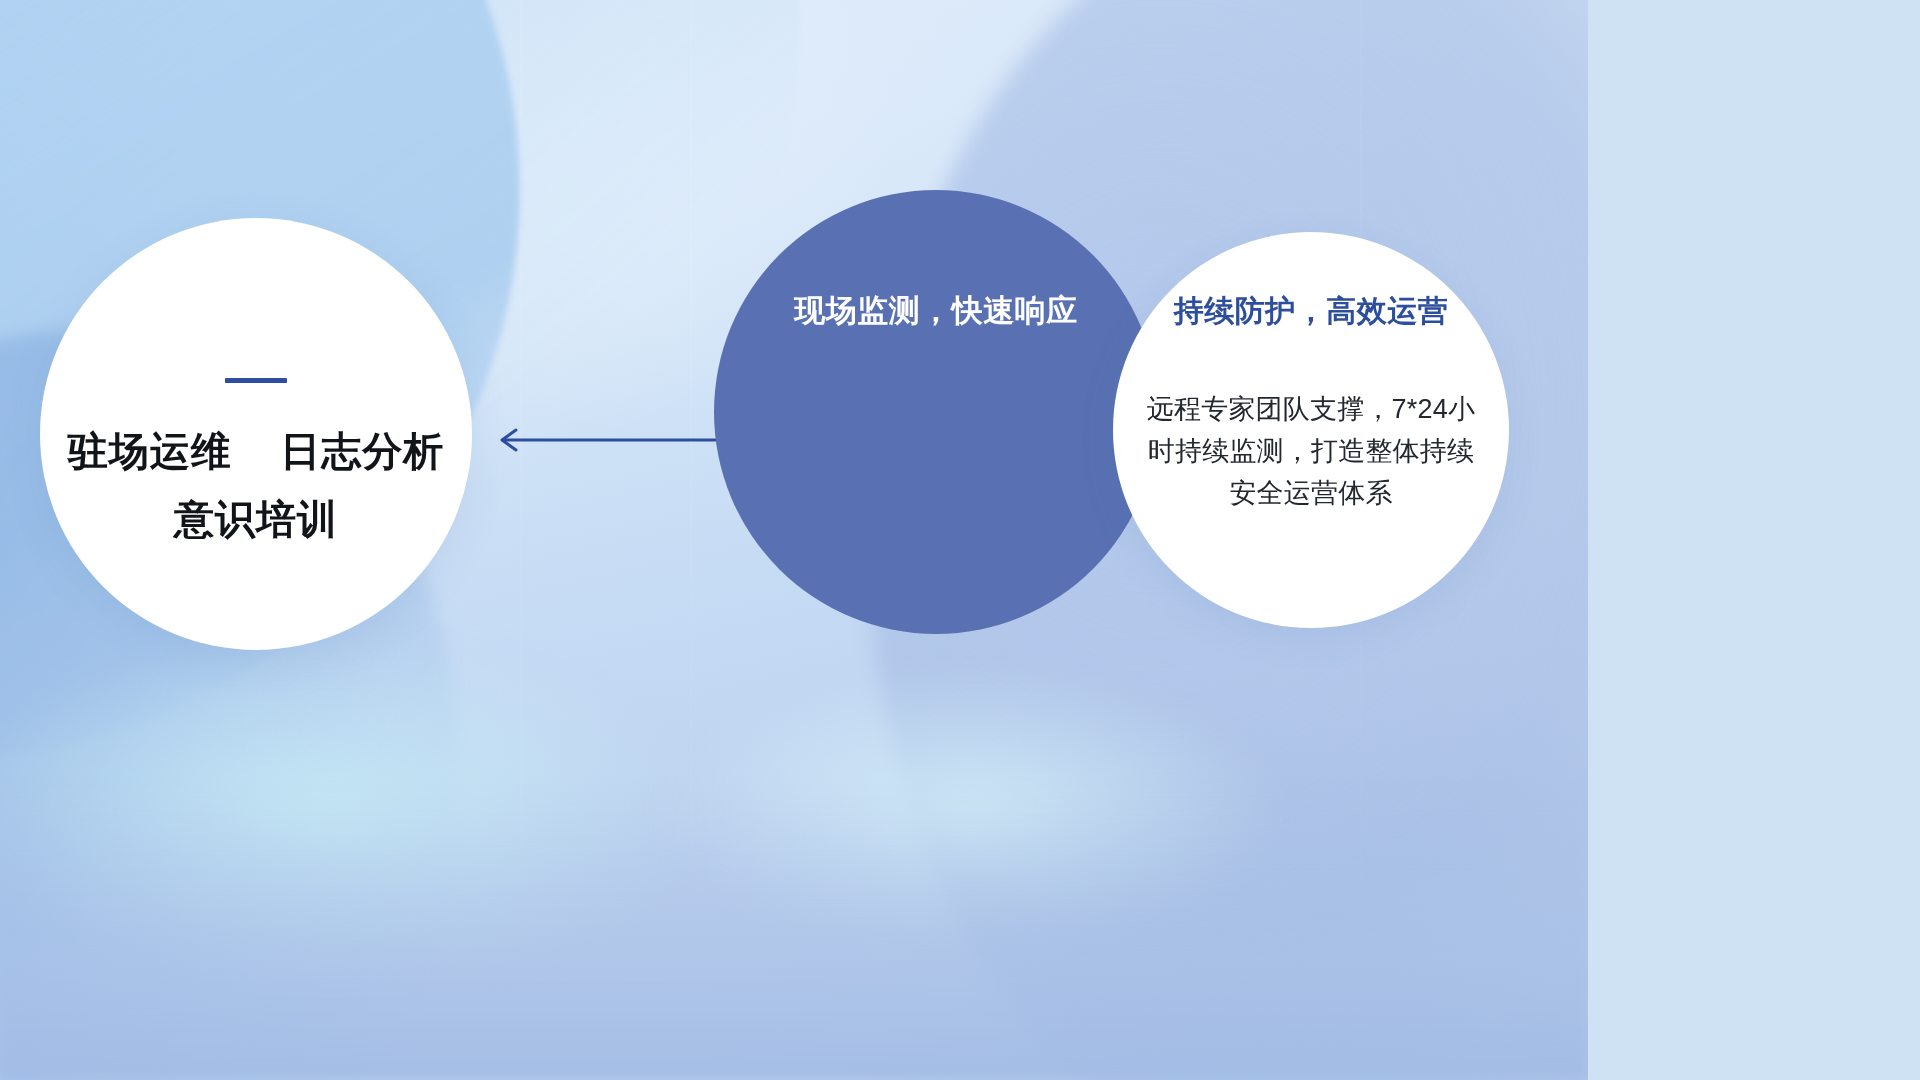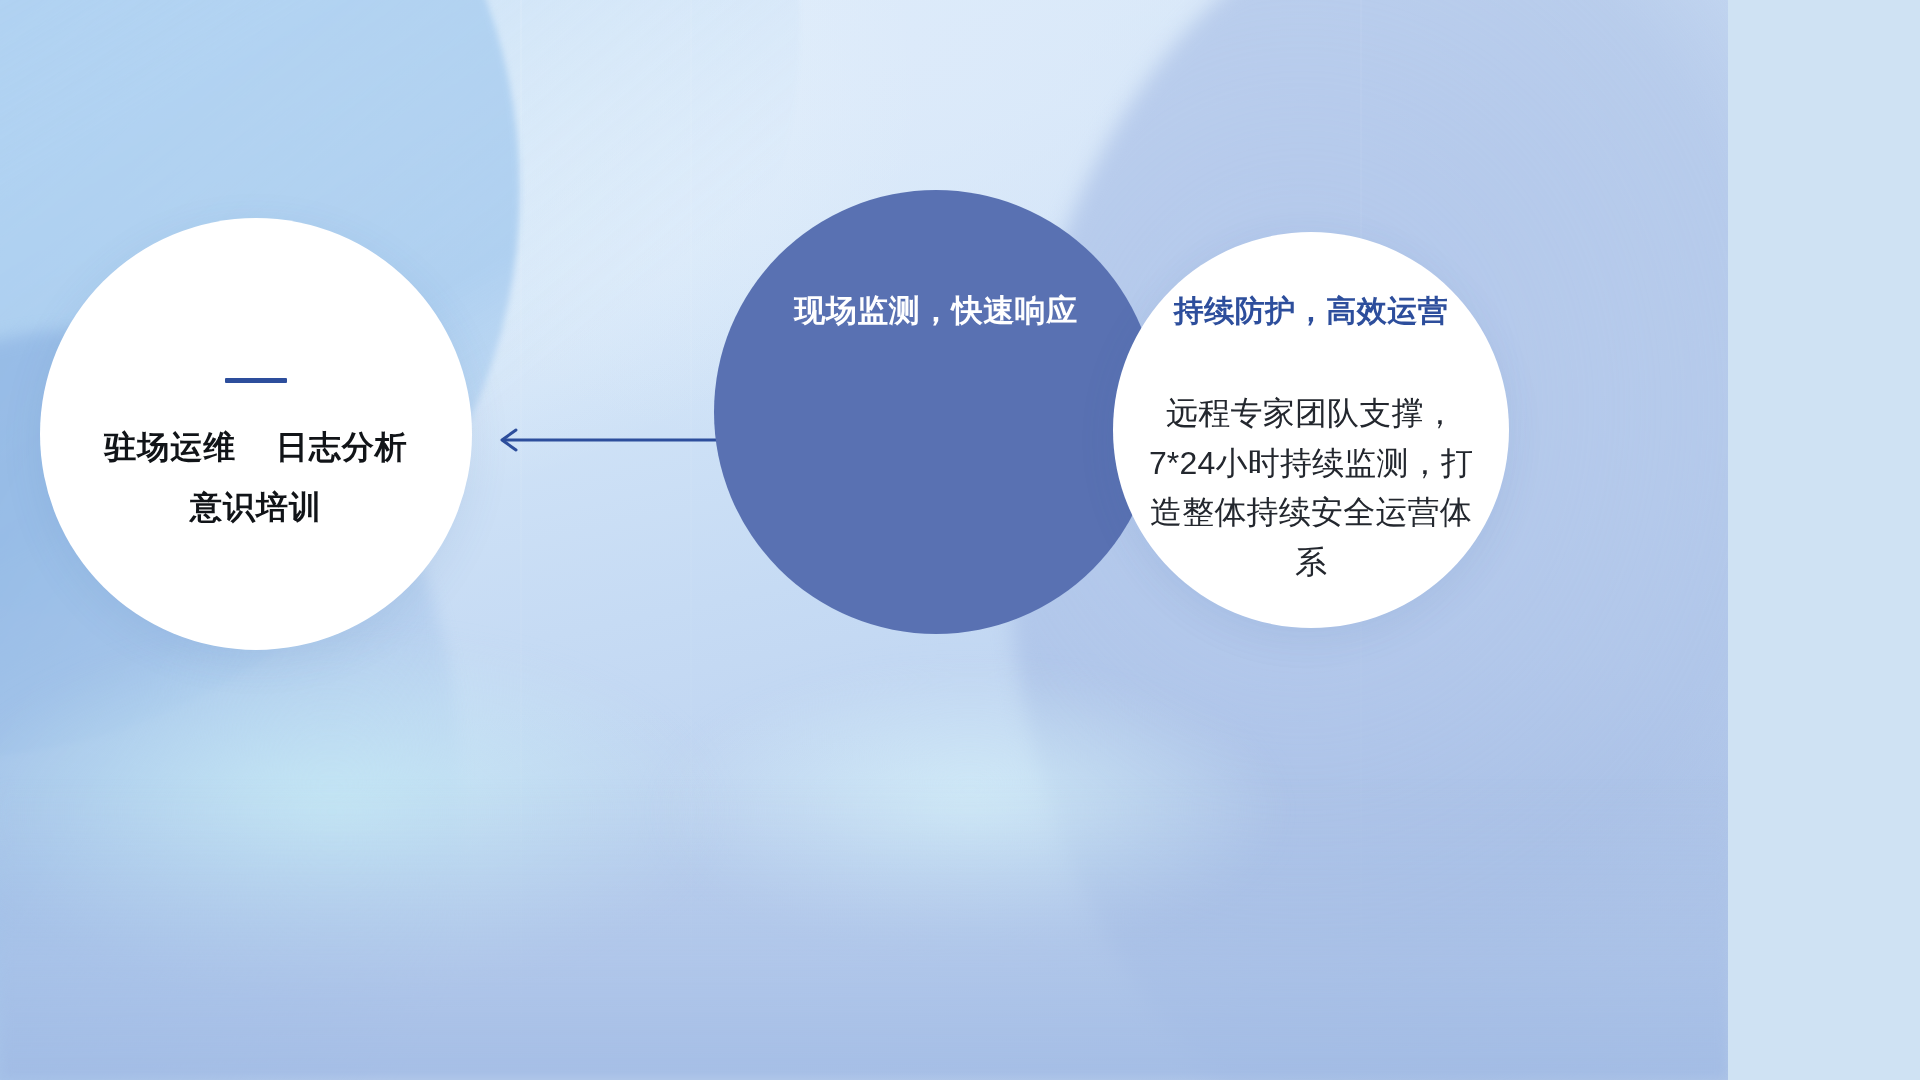--- a/index.html
+++ b/index.html
@@ -6,21 +6,21 @@
   html,body { width:1920px; height:1080px; overflow:hidden; }
   body {
     font-family:"Liberation Sans","DejaVu Sans",sans-serif;
     position:relative;
     background:#cfe2f3;
   }
 
   
   #stage {
     position:absolute; inset:0;
-    width:1728px; height:1080px;
+    width:1588px; height:1080px;
     overflow:hidden;
   }
   .bg-base {
     position:absolute; inset:0;
     background:
       radial-gradient(ellipse 1100px 700px at 14% 8%,  #eaf4fc 0%, rgba(234,244,252,0) 62%),
       radial-gradient(ellipse 900px 620px at 52% 4%,   #dceafa 0%, rgba(220,234,250,0) 68%),
       radial-gradient(ellipse 1000px 760px at 88% 26%, #cfe0f5 0%, rgba(207,224,245,0) 70%),
       radial-gradient(ellipse 1300px 520px at 30% 100%,#b9cdec 0%, rgba(185,205,236,0) 72%),
       radial-gradient(ellipse 900px 520px at 84% 96%,  #b0c7e8 0%, rgba(176,199,232,0) 74%),
@@ -111,21 +111,21 @@
     align-items:center; justify-content:flex-start;
     padding-top:160px;
   }
   #left-divider {
     width:62px; height:5px;
     background:#2d4e9c;
     border-radius:1px;
     margin-bottom:48px;
   }
   .left-line {
-    font-size:32px; font-weight:bold; color:#111418;
+    font-size:40px; font-weight:bold; color:#111418;
     letter-spacing:1px;
     line-height:1.0;
     margin-bottom:28px;
     white-space:pre;
   }
   .left-line:last-child { margin-bottom:4px; }
 
   
   #arrow {
     position:absolute;
@@ -160,21 +160,21 @@
     align-items:center;
     padding:62px 28px 0 28px;
   }
   #right-title {
     font-size:30px; font-weight:bold; color:#2d4e9c;
     letter-spacing:0.5px; line-height:1.1;
     white-space:nowrap;
     margin-bottom:62px;
   }
   #right-body {
-    font-size:32px; color:#23272e; line-height:1.55;
+    font-size:27px; color:#23272e; line-height:1.55;
     text-align:center; width:350px;
     letter-spacing:0.2px;
   }
 </style>
 </head>
 <body>
 
 <div id="stage">
 
   <div class="bg-base"></div>

